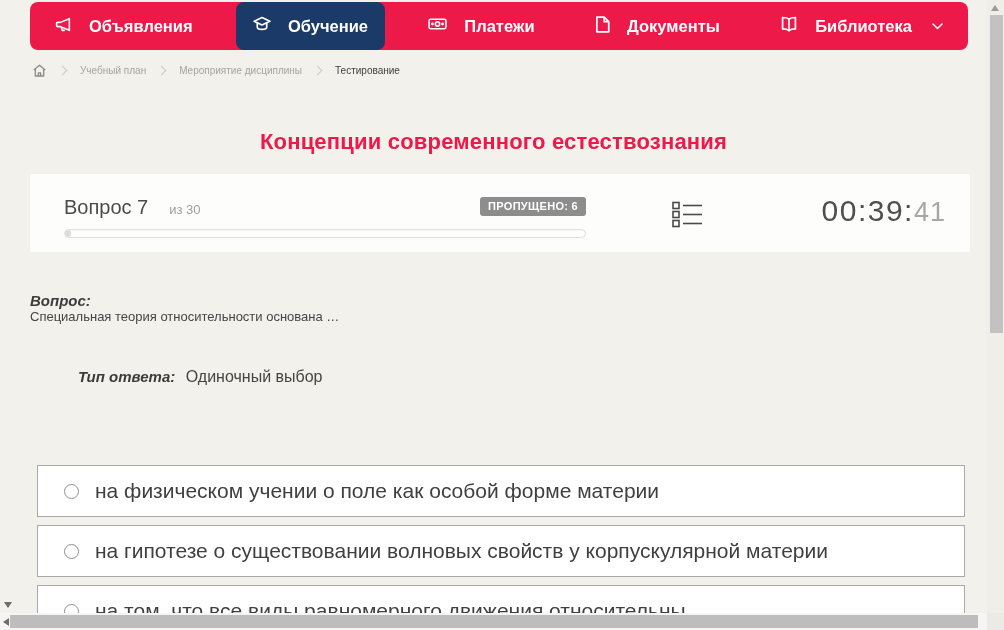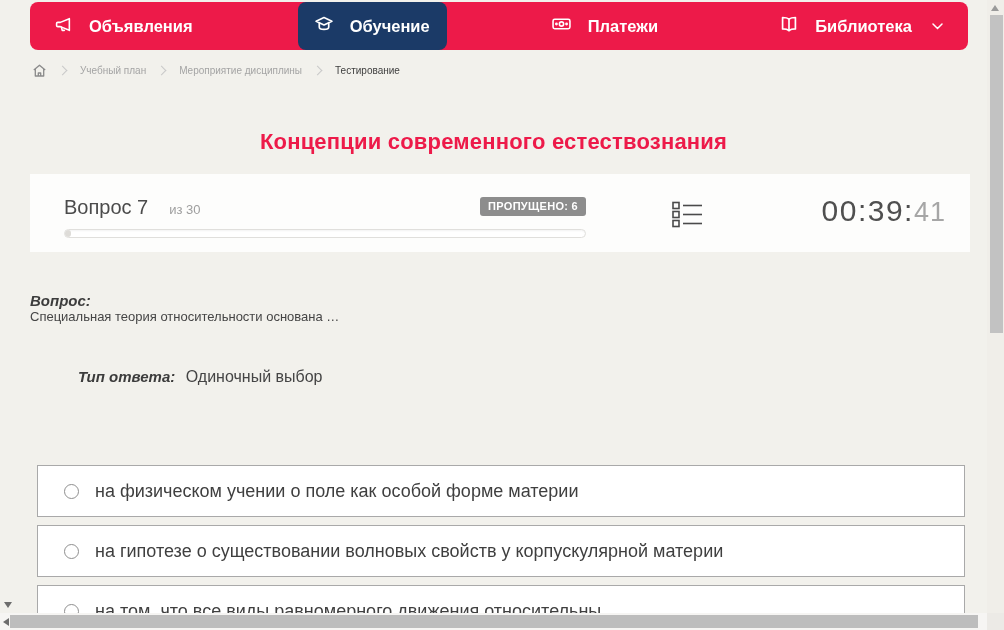--- a/index.html
+++ b/index.html
@@ -103,21 +103,21 @@
     display:flex; align-items:center;
     cursor:pointer;
   }
   .radio {
     flex:none;
     width:15px; height:15px;
     border:1px solid #8f8f8f; border-radius:50%;
     background:#fff;
     margin-left:26px; margin-right:16px;
   }
-  .option-label { font-size:18px; color:#3f3f3f; }
+  .option-label { font-size:21px; color:#3f3f3f; }
 
   
   .v-scroll { position:absolute; right:0; top:0; width:17px; height:613px; background:#f0eee9; }
   .v-thumb { position:absolute; right:1px; top:15px; width:13px; height:318px; background:#c2c2c2; }
   .arr { position:absolute; width:0; height:0; }
   .v-up   { top:5px; left:4px; border-left:4.5px solid transparent; border-right:4.5px solid transparent; border-bottom:6px solid #9a9a9a; }
   .v-down { top:602px; left:4px; border-left:4.5px solid transparent; border-right:4.5px solid transparent; border-top:6px solid #6d6d6d; }
   .h-scroll { position:absolute; left:0; bottom:0; width:1004px; height:17px; background:#f6f5f3; }
   .h-thumb { position:absolute; left:10px; top:2px; width:968px; height:13px; background:#bdbdbd; }
   .h-left  { top:5px; left:3px;  border-top:4.5px solid transparent; border-bottom:4.5px solid transparent; border-right:6px solid #6d6d6d; }
@@ -154,20 +154,29 @@
       <svg width="19" height="16" viewBox="0 0 18 14" fill="none" stroke="#fff" stroke-width="1.5">
         <rect x="1" y="2.5" width="16" height="9" rx="1.6"></rect>
         <circle cx="9" cy="7" r="2"></circle>
         <circle cx="4.2" cy="7" r="0.6" fill="#fff"></circle>
         <circle cx="13.8" cy="7" r="0.6" fill="#fff"></circle>
       </svg>
     </span>
     <span>Платежи</span>
   </div>
 
+  <div class="nav-item">
+    <span>
+      <svg width="15" height="17" viewBox="0 0 13 15" fill="none" stroke="#fff" stroke-width="1.5" stroke-linejoin="round">
+        <path d="M1.5 1h6.5L12 5v9H1.5z"></path>
+        <path d="M8 1v4h4"></path>
+      </svg>
+    </span>
+    <span>Документы</span>
+  </div>
 
   <div class="nav-item">
     <span>
       <svg width="18" height="16" viewBox="0 0 16 14" fill="none" stroke="#fff" stroke-width="1.5" stroke-linejoin="round" stroke-linecap="round">
         <path d="M8 2.6C6.6 1.5 4.6 1.2 2.3 1.2v10.2c2.3 0 4.3.3 5.7 1.4 1.4-1.1 3.4-1.4 5.7-1.4V1.2c-2.3 0-4.3.3-5.7 1.4z"></path>
         <path d="M8 2.6v10.2"></path>
       </svg>
     </span>
     <span>Библиотека</span>
     <span style="margin-left:3px;display:flex;">

